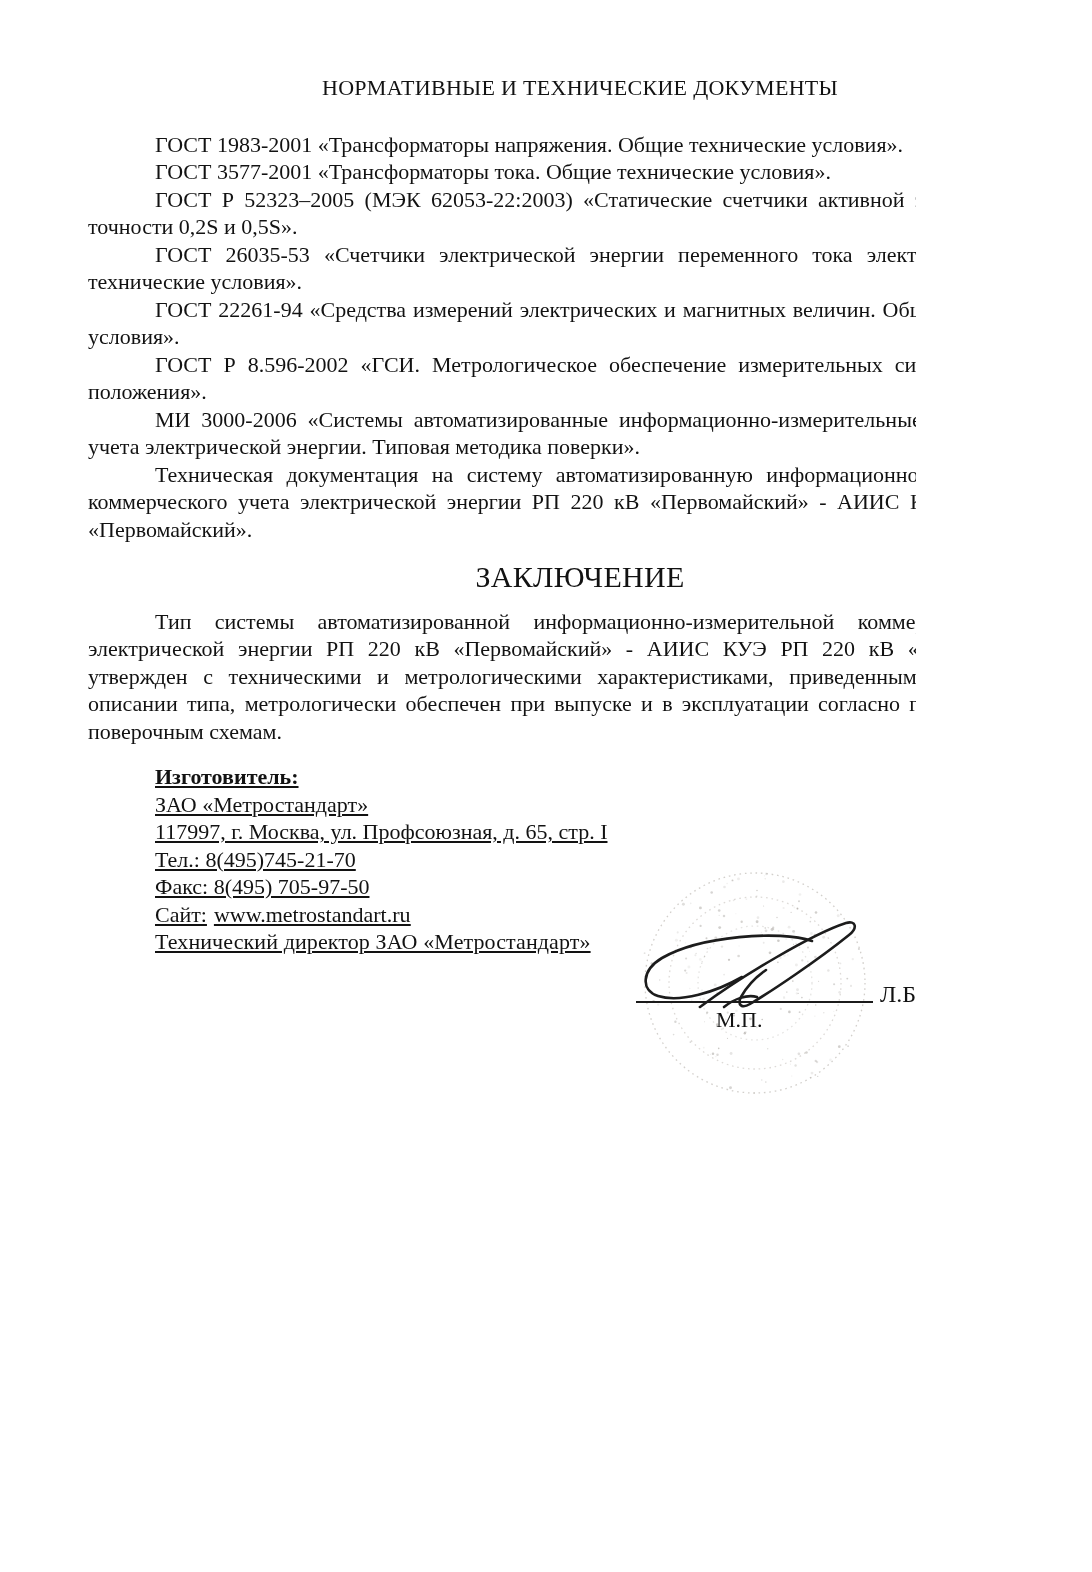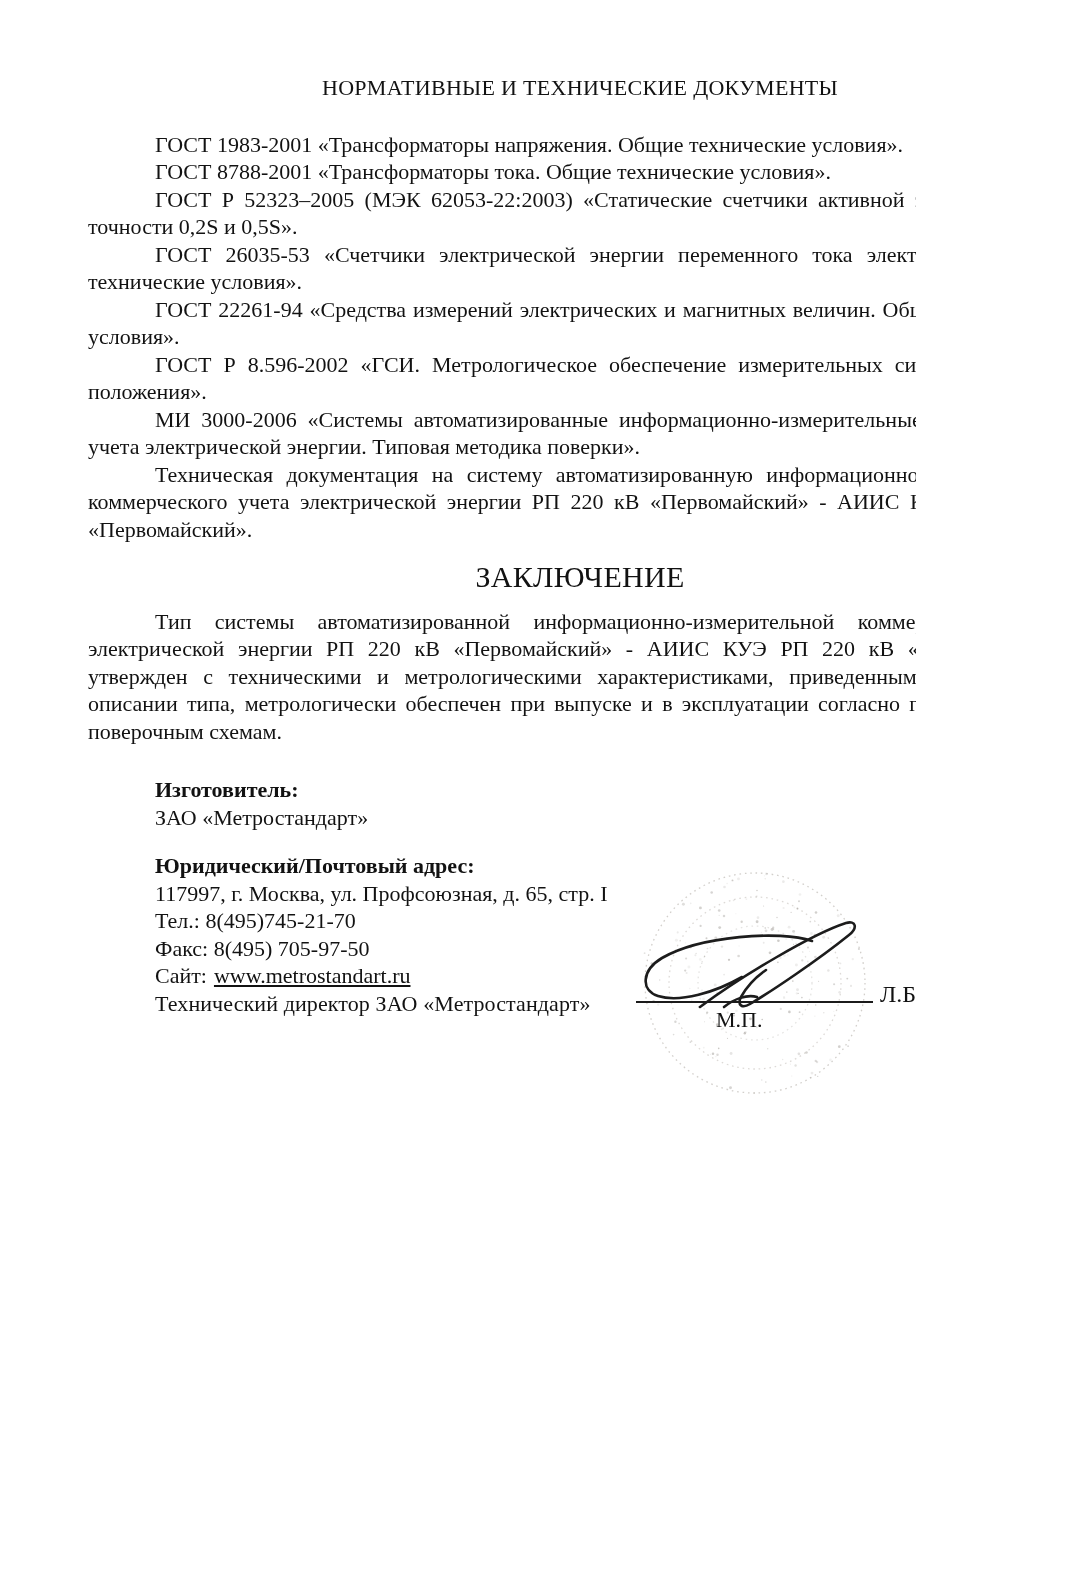--- a/index.html
+++ b/index.html
@@ -35,21 +35,22 @@
   }
   .section-heading {
     text-align: center;
     font-size: 30px;
     font-weight: normal;
     margin: 20px 0 17px 0;
     letter-spacing: 0.3px;
   }
   .manufacturer {
     margin-left: 67px;
-    margin-top: 31px;
+    margin-top: 18px;
+    text-decoration: underline;
   }
   .manufacturer div { white-space: nowrap; }
   .bold-label { font-weight: bold; }
   .addr-label { margin-top: 21px; }
   .site-url {
     text-decoration: underline;
     margin-left: 7px;
   }
   .director-title { letter-spacing: 0.1px; }
   
@@ -95,37 +96,36 @@
 </head>
 <body>
 
 <div class="page">
   <div class="content">
 
     <h1 class="doc-title">НОРМАТИВНЫЕ И ТЕХНИЧЕСКИЕ ДОКУМЕНТЫ</h1>
 
     <div class="docs">
       <p>ГОСТ 1983-2001 «Трансформаторы напряжения. Общие технические условия».</p>
-      <p>ГОСТ 8788-2001 «Трансформаторы тока. Общие технические условия».</p>
+      <p>ГОСТ 3577-2001 «Трансформаторы тока. Общие технические условия».</p>
       <p>ГОСТ Р 52323–2005 (МЭК 62053-22:2003) «Статические счетчики активной энергии классов точности 0,2S и 0,5S».</p>
       <p>ГОСТ 26035-53 «Счетчики электрической энергии переменного тока электронные. Общие технические условия».</p>
       <p>ГОСТ 22261-94 «Средства измерений электрических и магнитных величин. Общие технические условия».</p>
       <p>ГОСТ Р 8.596-2002 «ГСИ. Метрологическое обеспечение измерительных систем. Основные положения».</p>
       <p>МИ 3000-2006 «Системы автоматизированные информационно-измерительные коммерческого учета электрической энергии. Типовая методика поверки».</p>
       <p>Техническая документация на систему автоматизированную информационно-измерительную коммерческого учета электрической энергии РП 220 кВ «Первомайский» - АИИС КУЭ РП 220 кВ «Первомайский».</p>
     </div>
 
     <h2 class="section-heading">ЗАКЛЮЧЕНИЕ</h2>
 
     <p class="conclusion-text">Тип системы автоматизированной информационно-измерительной коммерческого учета электрической энергии РП 220 кВ «Первомайский» - АИИС КУЭ РП 220 кВ «Первомайский», утвержден с техническими и метрологическими характеристиками, приведенными в настоящем описании типа, метрологически обеспечен при выпуске и в эксплуатации согласно государственным поверочным схемам.</p>
 
     <div class="manufacturer">
       <div class="bold-label">Изготовитель:</div>
       <div>ЗАО «Метростандарт»</div>
-      <div class="bold-label addr-label">Юридический/Почтовый адрес:</div>
       <div>117997, г. Москва, ул. Профсоюзная, д. 65, стр. I</div>
       <div>Тел.: 8(495)745-21-70</div>
       <div>Факс: 8(495) 705-97-50</div>
       <div>
         <span>Сайт:</span><span class="site-url">www.metrostandart.ru</span>
       </div>
       <div class="director-title">Технический директор ЗАО «Метростандарт»</div>
     </div>
   </div>
 

